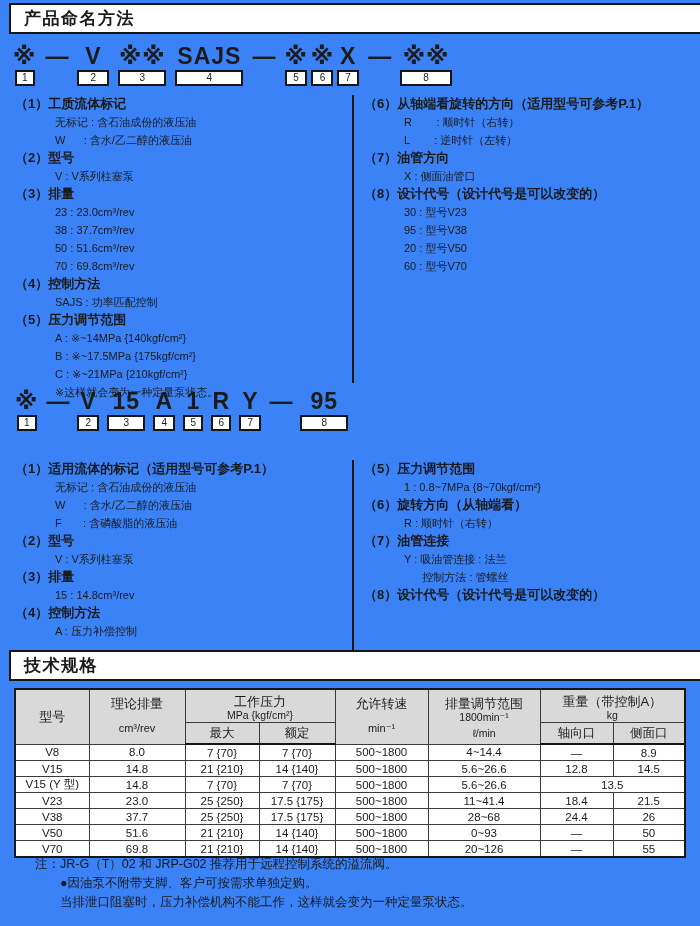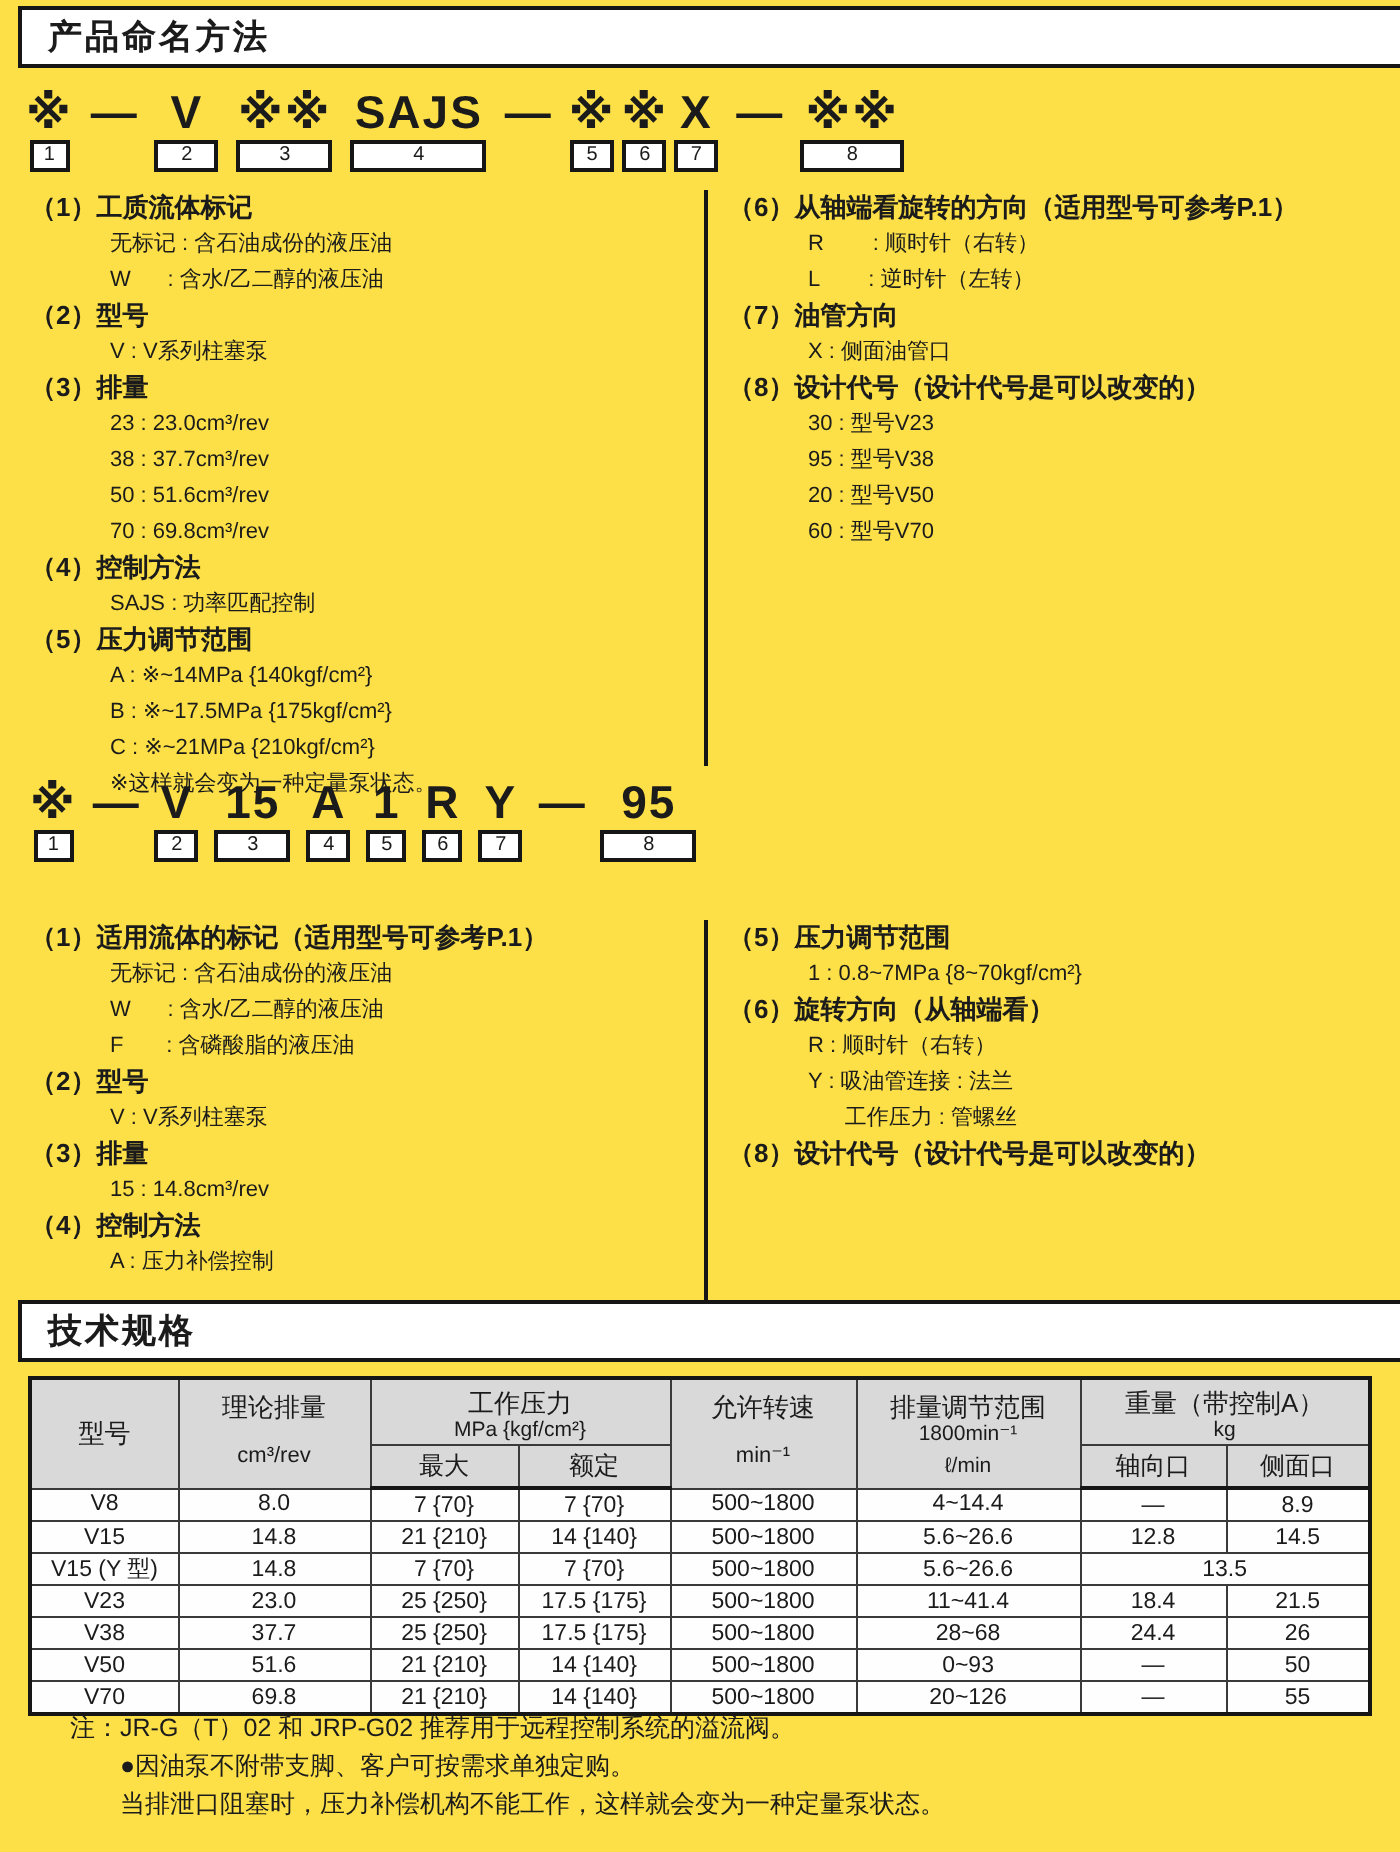--- a/index.html
+++ b/index.html
@@ -1,19 +1,19 @@
 <!DOCTYPE html>
 <html><head>
 <meta charset="utf-8">
 <style>
   html,body{margin:0;padding:0;}
   body{background:#e9e9e9;}
   .page{
     position:relative;width:700px;height:926px;margin:0 auto;
-    background:#fde047;color:#1b1b1b;
+    background:#3b82f6;color:#1b1b1b;
     font-family:"Liberation Sans","DejaVu Sans",sans-serif;
     overflow:hidden;
   }
   
   .title-box{
     position:absolute;left:9px;width:676px;height:27px;
     border:2px solid #161616;background:#ffffff;
     display:flex;align-items:center;padding-left:13px;box-sizing:content-box;
     font-size:17px;font-weight:bold;letter-spacing:1.5px;
   }
@@ -222,22 +222,23 @@
     <div class="col-r">
       <div>
         <div class="ih">（5）压力调节范围</div>
         <div class="il">1 : 0.8~7MPa {8~70kgf/cm²}</div>
       </div>
       <div>
         <div class="ih">（6）旋转方向（从轴端看）</div>
         <div class="il">R : 顺时针（右转）</div>
       </div>
       <div>
+        <div class="ih">（7）油管连接</div>
         <div class="il">Y : 吸油管连接 : 法兰</div>
-        <div class="il">      工作压力 : 管螺丝</div>
+        <div class="il">      控制方法 : 管螺丝</div>
       </div>
       <div>
         <div class="ih">（8）设计代号（设计代号是可以改变的）</div>
       </div>
     </div>
   </div>
 
   <div class="title-box" id="title2">
     <span>技术规格</span>
   </div>

